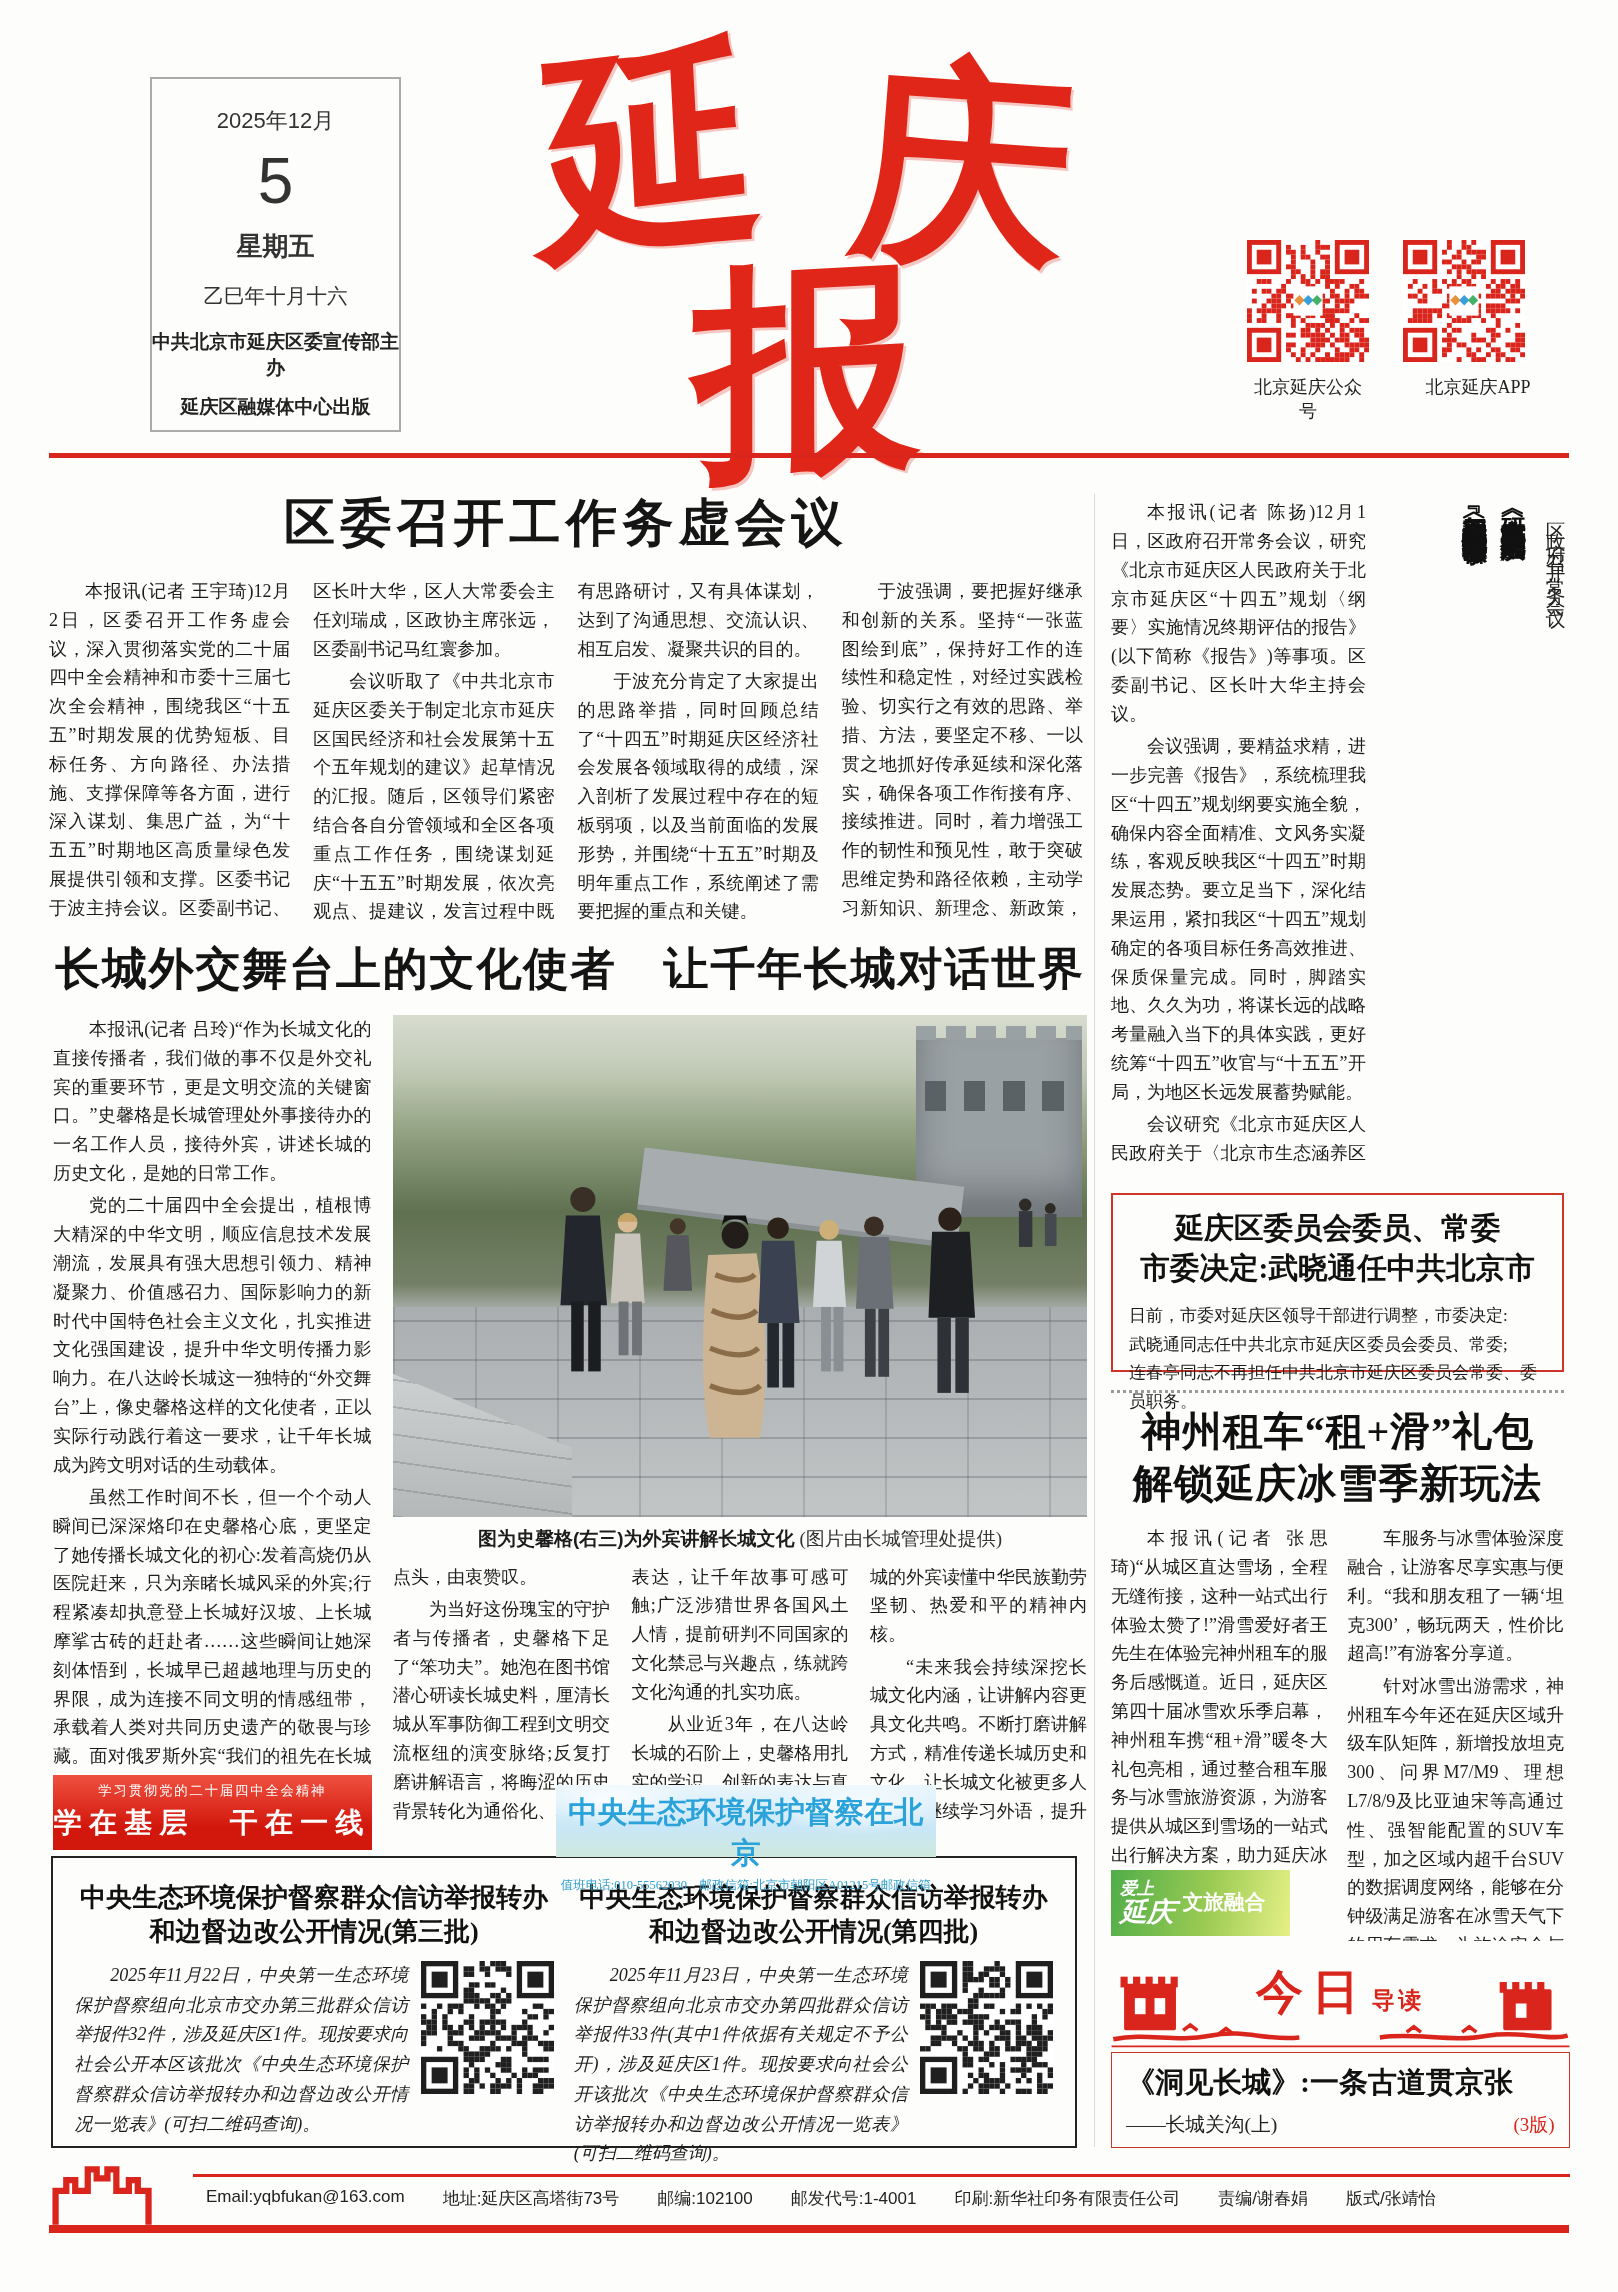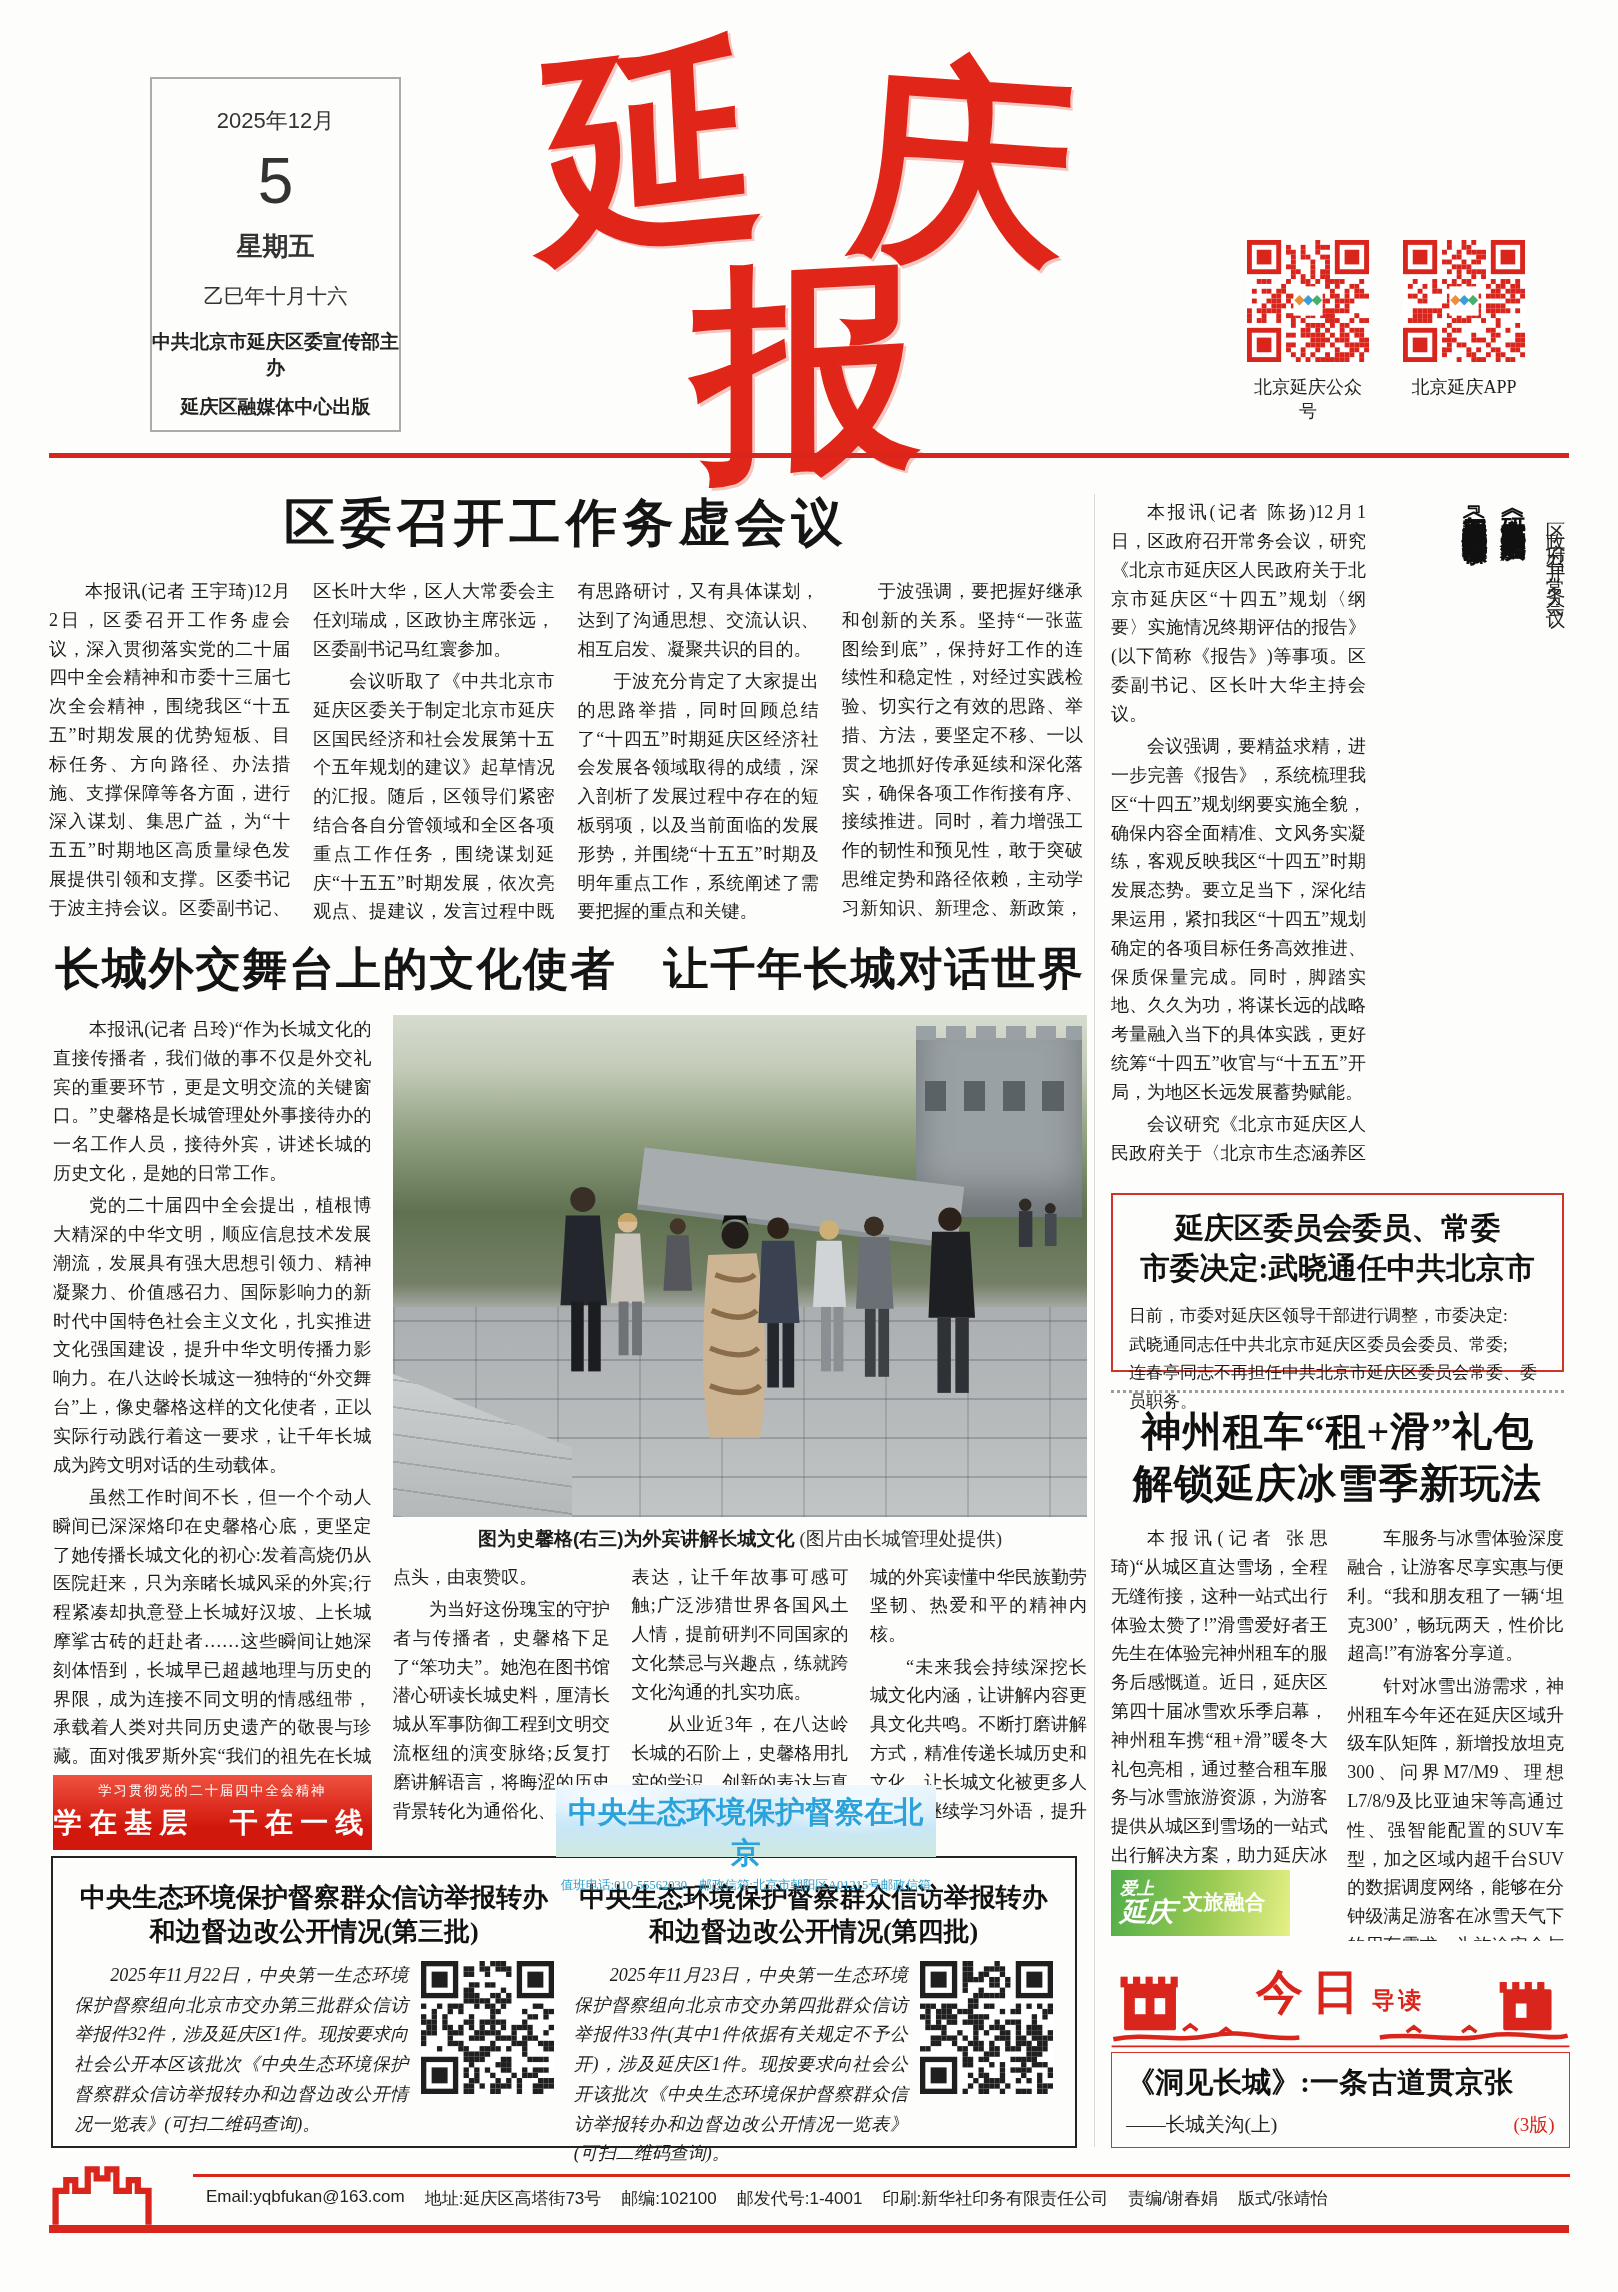--- a/index.html
+++ b/index.html
@@ -21,21 +21,21 @@
             text-shadow:2.7px 2.7px 0 rgba(224,38,24,.25);}
   .masthead span{display:inline-block;}
   .masthead span:nth-child(1){transform:rotate(-7deg) translateY(12.5px) skewX(-4deg);}
   .masthead span:nth-child(2){transform:rotate(4deg) translateY(27px) scale(.96);}
   .masthead span:nth-child(3){transform:rotate(-3deg) translateY(5.4px) skewX(-3deg);}
 
   .qr-wrap{position:absolute;left:1247px;top:240px;width:304px;}
   .qr-row{display:flex;gap:34px;}
   .qr{width:122px;height:122px;}
   .qr svg{width:100%;height:100%;display:block;}
-  .qr-labels{display:flex;gap:34px;margin-top:12.5px;}
+  .qr-labels{display:flex;gap:48px;margin-top:12.5px;}
   .qr-label{width:122px;text-align:center;font-size:18px;color:#222;}
 
   .rule-red-top{position:absolute;left:49px;top:453px;width:1520px;height:4.5px;background:#da251c;}
   .vline{position:absolute;left:1094px;top:494px;width:0.9px;height:1653px;background:#d9d9d9;}
 
   
   .art-p{text-indent:2em;text-align:justify;margin:0 0 3.6px;}
   .body20{font-size:18px;line-height:1.6;}
 
   
@@ -142,21 +142,21 @@
   .daodu-head .s{font-size:23px;font-weight:900;letter-spacing:3.6px;}
   .daodu-box{border:1.8px solid #cf3527;margin-top:1.8px;padding:10.7px 14.3px 9px;box-sizing:border-box;min-height:90px;}
   .daodu-title{font-weight:900;font-size:29px;color:#111;}
   .daodu-sub-row{display:flex;align-items:baseline;margin-top:7.2px;}
   .daodu-sub{font-size:19.7px;color:#222;}
   .daodu-page{margin-left:auto;color:#d9251c;font-size:19px;}
 
   
   .footer-thin{position:absolute;left:193px;top:2174px;width:1377px;height:2.7px;background:#da251c;}
   .footer-castle{position:absolute;left:52px;top:2155px;width:143px;height:70px;}
-  .footer-text{position:absolute;left:206px;top:2187px;width:1343px;display:flex;gap:20px;
+  .footer-text{position:absolute;left:206px;top:2187px;width:1343px;display:flex;gap:38px;
                font-family:"Liberation Sans",sans-serif;font-size:17px;color:#222;text-align:center;}
   .footer-thick{position:absolute;left:49px;top:2225px;width:1520px;height:8px;background:#da251c;}
 </style>
 </head>
 <body>
 
 <div class="page">
 
   <div class="datebox">
     <div class="db-month">2025年12月</div>

